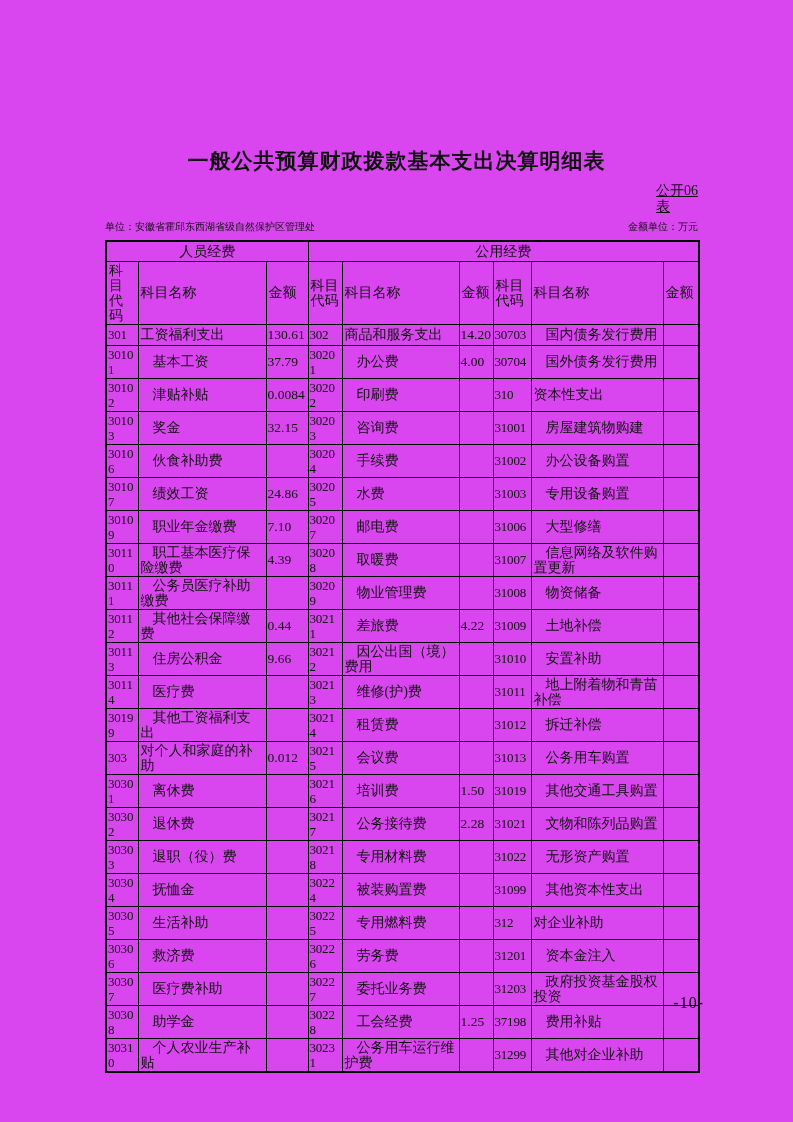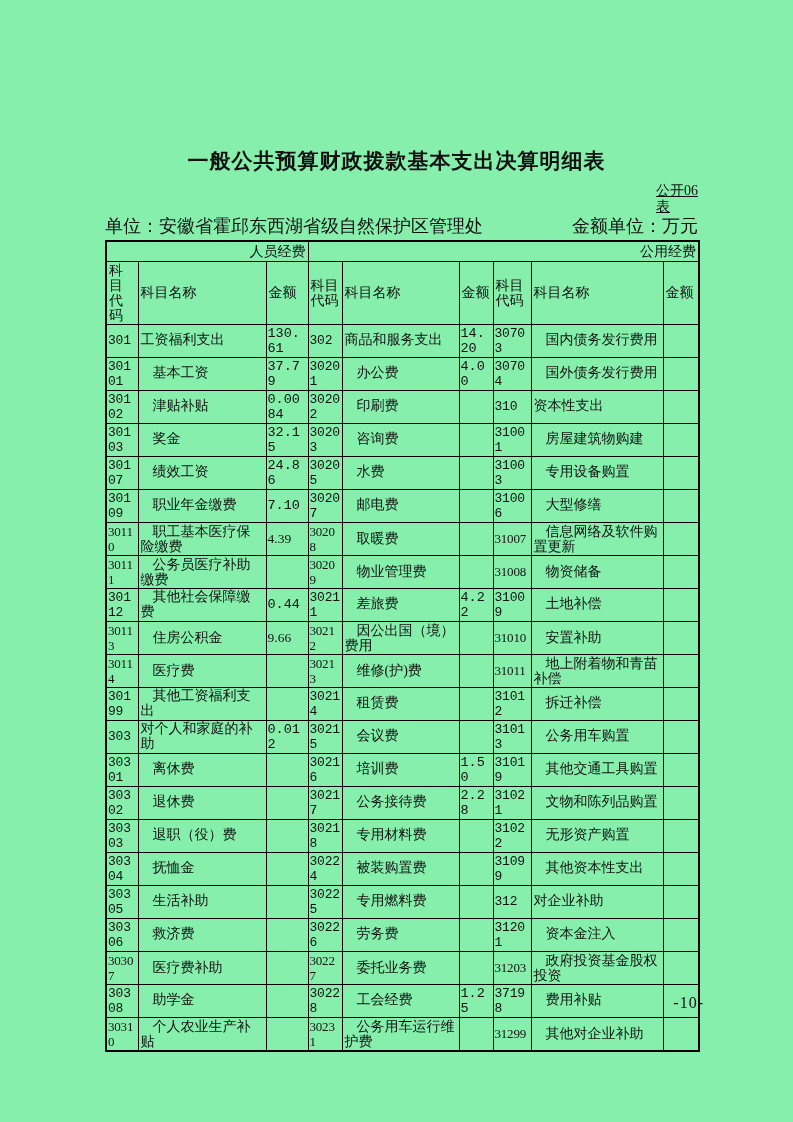--- a/index.html
+++ b/index.html
@@ -1,58 +1,58 @@
 <!DOCTYPE html>
 <html><head>
 <meta charset="utf-8">
 <style>
   * { box-sizing: border-box; }
   html,body { margin:0; padding:0; background:#888; }
   .page {
     position: relative;
     width: 793px; height: 1122px;
     margin: 0 auto;
-    background: #86efac;
+    background: #d946ef;
     font-family: "Liberation Serif", "DejaVu Serif", serif;
     color: #111;
   }
   .title {
     position: absolute; top: 147px; left: 0; width: 100%;
     text-align: center;
     font-family: "Liberation Sans", "DejaVu Sans", sans-serif;
     font-size: 21px; font-weight: bold; letter-spacing: 1px;
   }
   .form-code {
     position: absolute; top: 183px; right: 95px;
     text-align: left; font-size: 14px; line-height: 16px;
     white-space: pre-line;
     text-decoration: underline;
   }
   .unit-row {
     position: absolute; top: 218px; left: 105px; width: 593px;
     display: flex; justify-content: space-between;
-    font-size: 18px; line-height: 17px;
+    font-size: 10px; line-height: 17px;
   }
   table.budget {
     position: absolute; left: 105px; top: 240px; width: 593px;
     border-collapse: collapse; table-layout: fixed;
     border: 2px solid #000;
   }
   .budget th, .budget td {
     border: 1px solid #000;
     font-weight: normal;
     font-size: 14px; line-height: 15px;
     padding: 1px 2px;
     vertical-align: middle;
     overflow: hidden;
     word-break: break-all;
   }
-  .budget th.section { height: 20px; text-align: right; }
+  .budget th.section { height: 20px; text-align: center; }
   .budget th.colhdr  { height: 46px; text-align: left; }
-  .budget tr.s { height: 21px; font-family: Liberation Mono, monospace; }
+  .budget tr.s { height: 21px; }
   .budget tr.d { height: 31px; }
   .budget td.code { font-size: 13px; padding: 1px 1px; letter-spacing: -0.2px; }
   .budget td.name { text-align: left; }
   .budget td.name.indent { text-indent: 12px; }
   .budget td.amt  { font-size: 13.5px; padding: 1px 1px; }
   .page-number {
     position: absolute; top: 994px; right: 89px;
     font-size: 16px; letter-spacing: 1px;
   }
 </style>
@@ -138,20 +138,31 @@
           <td class="name indent">奖金</td>
           <td class="amt">32.15</td>
           <td class="code">30203</td>
           <td class="name indent">咨询费</td>
           <td class="amt"></td>
           <td class="code">31001</td>
           <td class="name indent">房屋建筑物购建</td>
           <td class="amt"></td>
         </tr>
         <tr class="s">
+          <td class="code">30106</td>
+          <td class="name indent">伙食补助费</td>
+          <td class="amt"></td>
+          <td class="code">30204</td>
+          <td class="name indent">手续费</td>
+          <td class="amt"></td>
+          <td class="code">31002</td>
+          <td class="name indent">办公设备购置</td>
+          <td class="amt"></td>
+        </tr>
+        <tr class="s">
           <td class="code">30107</td>
           <td class="name indent">绩效工资</td>
           <td class="amt">24.86</td>
           <td class="code">30205</td>
           <td class="name indent">水费</td>
           <td class="amt"></td>
           <td class="code">31003</td>
           <td class="name indent">专用设备购置</td>
           <td class="amt"></td>
         </tr>

